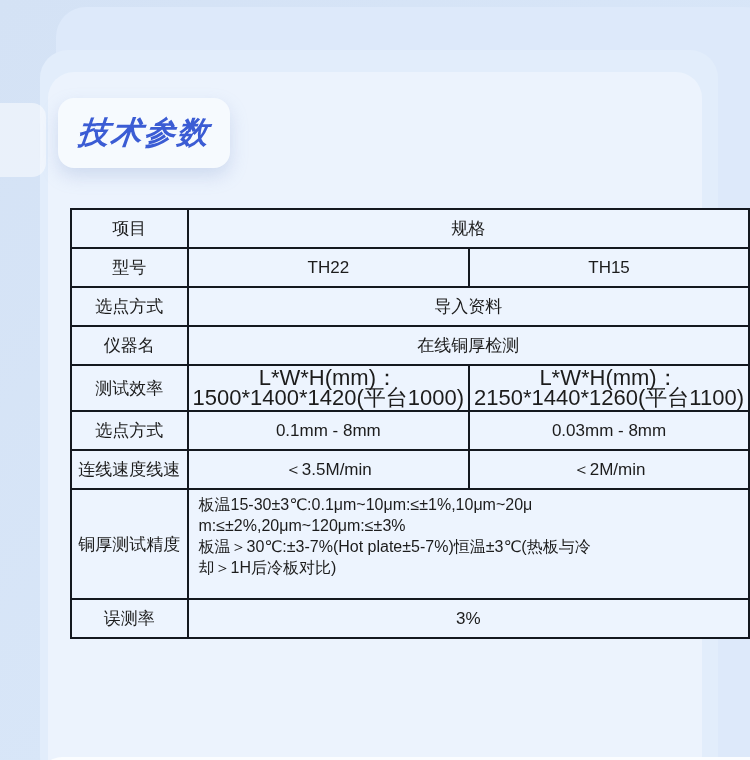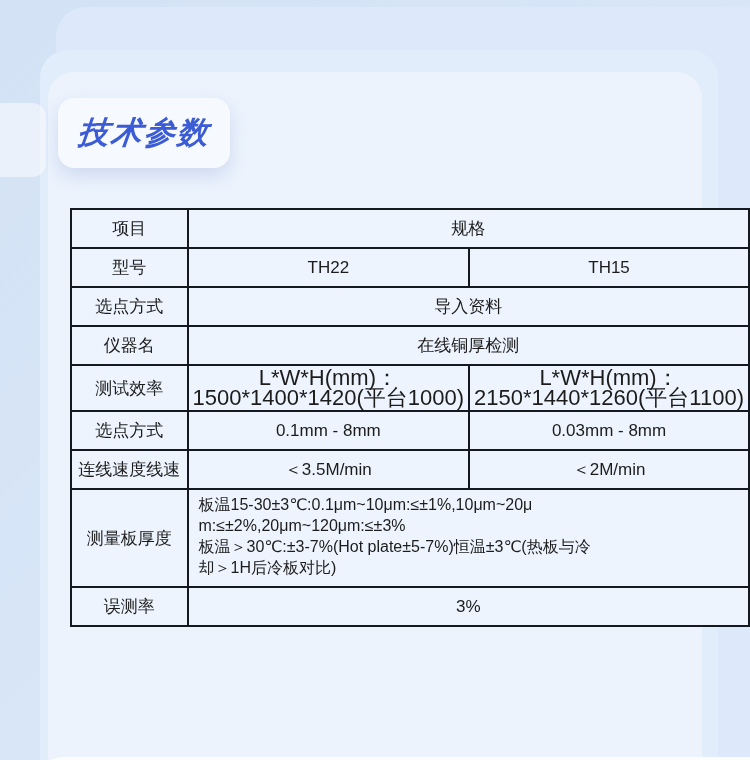--- a/index.html
+++ b/index.html
@@ -51,21 +51,21 @@
   .spec-table td {
     border:2px solid #14181f;
     text-align:center; vertical-align:middle;
     font-size:17px; line-height:21px;
     padding:2px 4px;
     overflow:hidden;
   }
   .spec-table tr { height:39px; }
   .spec-table tr.tall { height:90px; }
   .spec-table td div { font-size:22px; line-height:20px; white-space:nowrap; }
-  .spec-table td.left { text-align:left; padding:4px 8px 8px 10px; }
+  .spec-table td.left { text-align:left; padding:4px 8px 20px 10px; }
   .spec-table tr.tall td div { font-size:16px; line-height:21px; }
   
   .bottom-panel {
     position:absolute; left:40px; top:757px; right:-20px; height:50px;
     background:#fbfdff; border-radius:22px 22px 0 0;
   }
 </style>
 </head>
 <body>
 
@@ -118,21 +118,21 @@
           <td>选点方式</td>
           <td>0.1mm - 8mm</td>
           <td>0.03mm - 8mm</td>
         </tr>
         <tr>
           <td>连线速度线速</td>
           <td>＜3.5M/min</td>
           <td>＜2M/min</td>
         </tr>
         <tr class="tall">
-          <td>测量板厚度</td>
+          <td>铜厚测试精度</td>
           <td colspan="2" class="left">
             <div>板温15-30±3℃:0.1μm~10μm:≤±1%,10μm~20μ</div>
             <div>m:≤±2%,20μm~120μm:≤±3%</div>
             <div>板温＞30℃:±3-7%(Hot plate±5-7%)恒温±3℃(热板与冷</div>
             <div>却＞1H后冷板对比)</div>
           </td>
         </tr>
         <tr>
           <td>误测率</td>
           <td colspan="2">3%</td>

